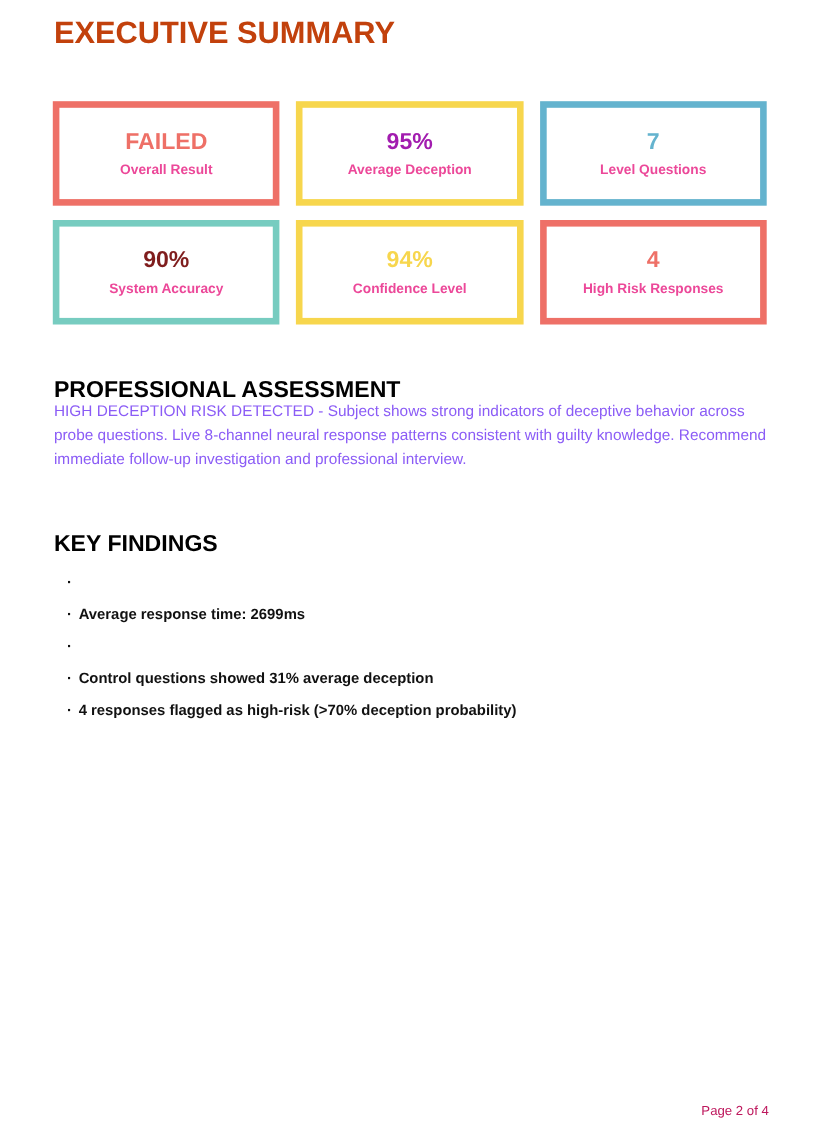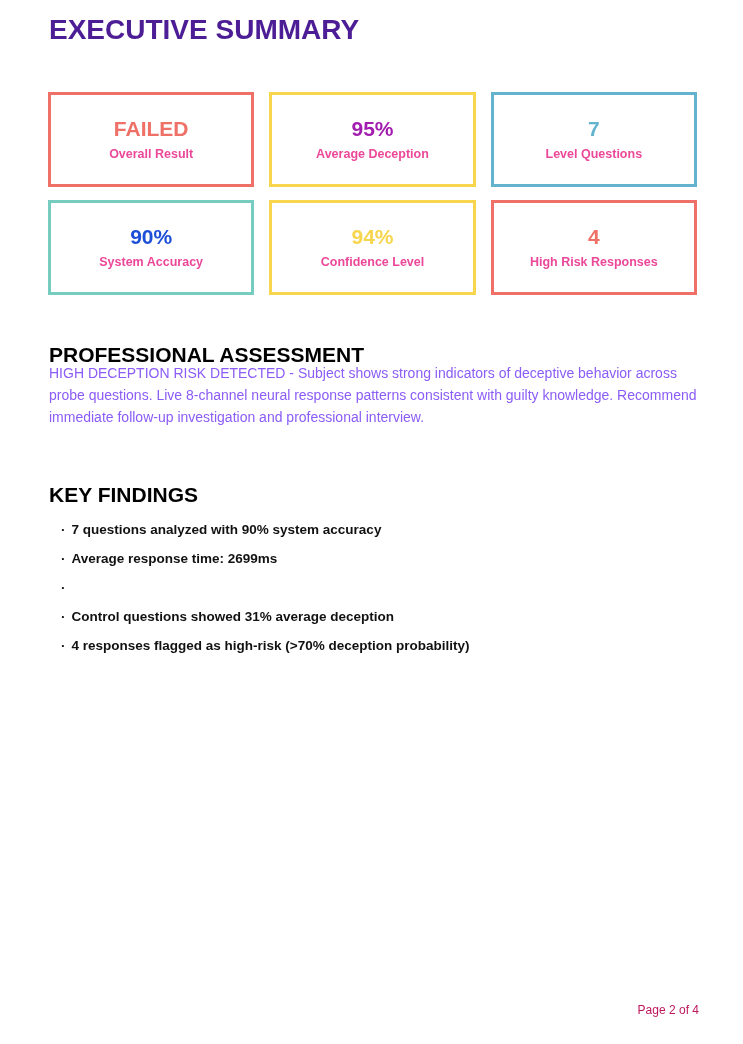--- a/index.html
+++ b/index.html
@@ -11,36 +11,36 @@
     position: relative;
     overflow: hidden;
   }
   .page-title {
     position: absolute;
     left: 49px;
     top: 14px;
     font-size: 28px;
     line-height: 32px;
     font-weight: bold;
-    color: #4c1d95;
+    color: #c2410c;
   }
   .stat-grid {
     position: absolute;
     left: 48px;
     top: 92px;
     width: 649px;
     display: grid;
     grid-template-columns: repeat(3, 1fr);
     column-gap: 15px;
     row-gap: 13px;
   }
   .stat-card {
     height: 95px;
     background: #ffffff;
-    border: 3px solid #6d28d9;
+    border: 6px solid #6d28d9;
     display: flex;
     flex-direction: column;
     align-items: center;
     justify-content: center;
     gap: 9px;
     text-align: center;
   }
   .stat-value {
     font-size: 21px;
     font-weight: bold;
@@ -118,21 +118,21 @@
       <div class="stat-value" style="color: #a21caf;">95%</div>
       <div class="stat-label">Average Deception</div>
     </div>
 
     <div class="stat-card" style="border-color: rgb(100, 179, 206);">
       <div class="stat-value" style="color: rgb(100, 179, 206);">7</div>
       <div class="stat-label">Level Questions</div>
     </div>
 
     <div class="stat-card" style="border-color: rgb(119, 204, 192);">
-      <div class="stat-value" style="color: #1d4ed8;">90%</div>
+      <div class="stat-value" style="color: #7f1d1d;">90%</div>
       <div class="stat-label">System Accuracy</div>
     </div>
 
     <div class="stat-card" style="border-color: rgb(247, 214, 77);">
       <div class="stat-value" style="color: rgb(247, 214, 77);">94%</div>
       <div class="stat-label">Confidence Level</div>
     </div>
 
     <div class="stat-card" style="border-color: rgb(238, 112, 103);">
       <div class="stat-value" style="color: rgb(238, 112, 103);">4</div>
@@ -143,21 +143,20 @@
 
   <h2 class="section-heading" id="assessment-heading">PROFESSIONAL ASSESSMENT</h2>
 
   <p class="assessment-body">HIGH DECEPTION RISK DETECTED - Subject shows strong indicators of deceptive behavior across probe questions. Live 8-channel neural response patterns consistent with guilty knowledge. Recommend immediate follow-up investigation and professional interview.</p>
 
   <h2 class="section-heading" id="findings-heading">KEY FINDINGS</h2>
 
   <ul class="findings-list">
     <li>
       <span class="bullet-dot">·</span>
-      <span>7 questions analyzed with 90% system accuracy</span>
     </li>
     <li>
       <span class="bullet-dot">·</span>
       <span>Average response time: 2699ms</span>
     </li>
     <li>
       <span class="bullet-dot">·</span>
     </li>
     <li>
       <span class="bullet-dot">·</span>

